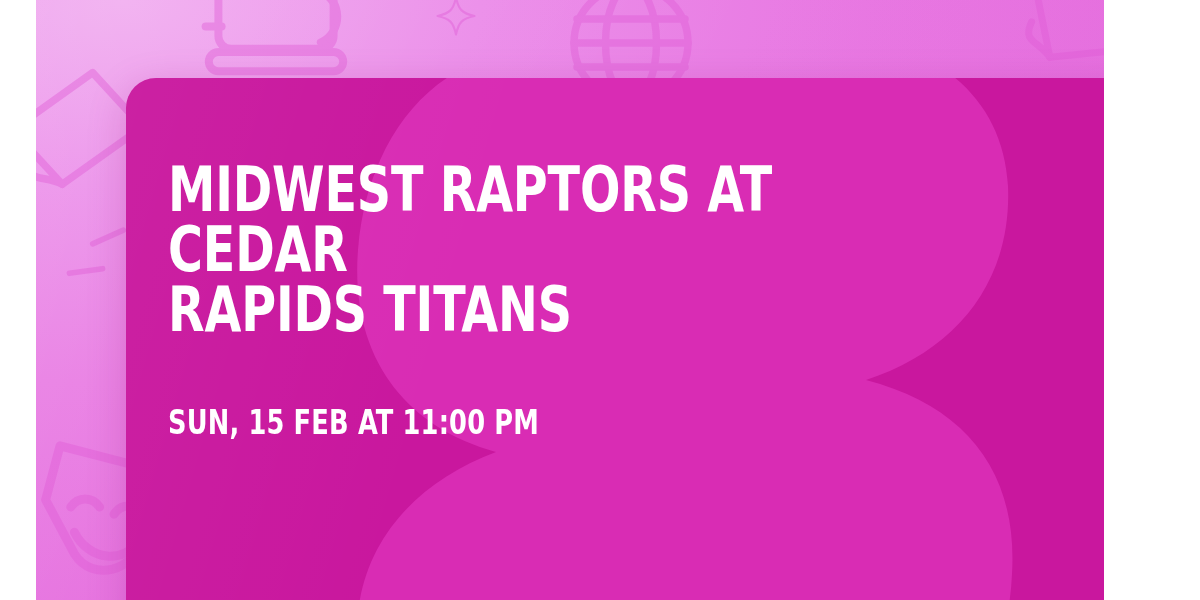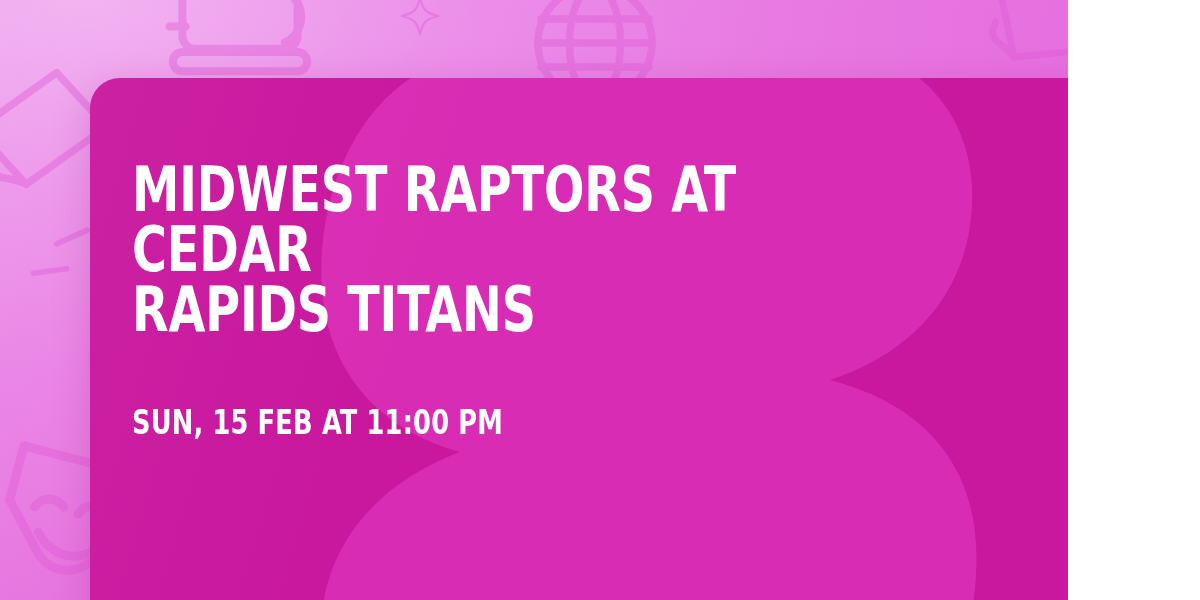--- a/index.html
+++ b/index.html
@@ -11,20 +11,21 @@
   body {
     font-family: "Liberation Sans", sans-serif;
   }
 
   
   .banner {
     position: relative;
     width: 1068px;
     height: 600px;
     overflow: hidden;
+    margin-left: 36px;
   }
 
   
   .bg-gradient {
     position: absolute;
     inset: 0;
     background:
       radial-gradient(120% 110% at 8% 0%,  #f0a8ef 0%, #eb8ce9 28%, #e878e2 58%, #e469dd 100%),
       linear-gradient(135deg, #efa2ee 0%, #e87ee4 45%, #e368dc 100%);
   }

